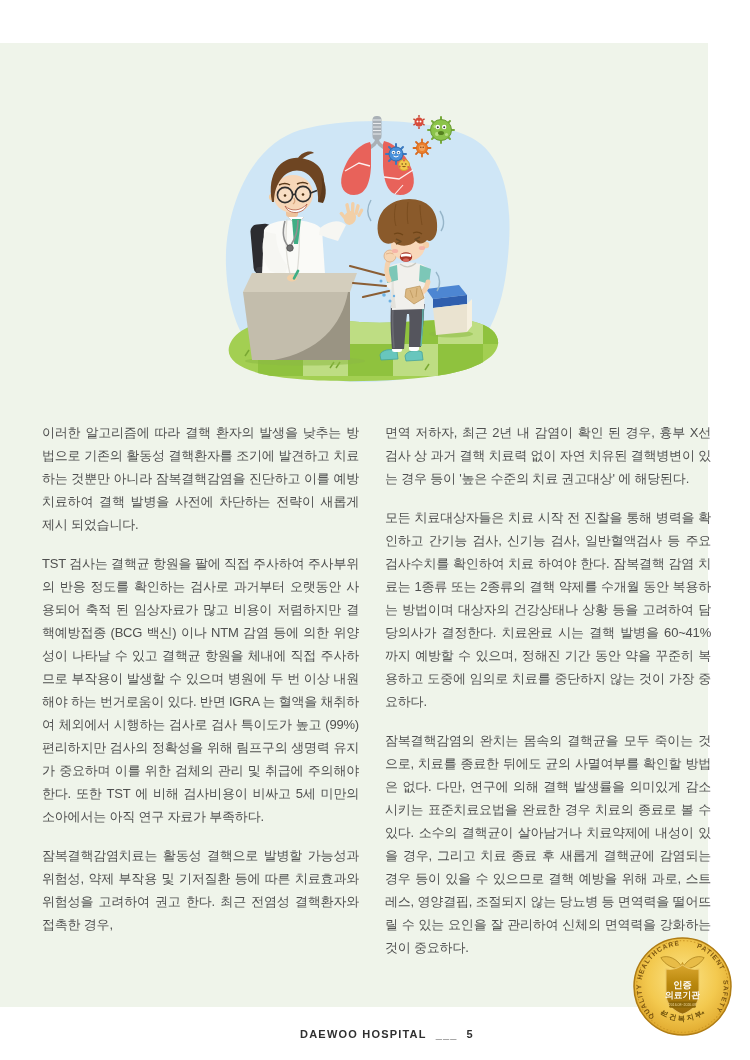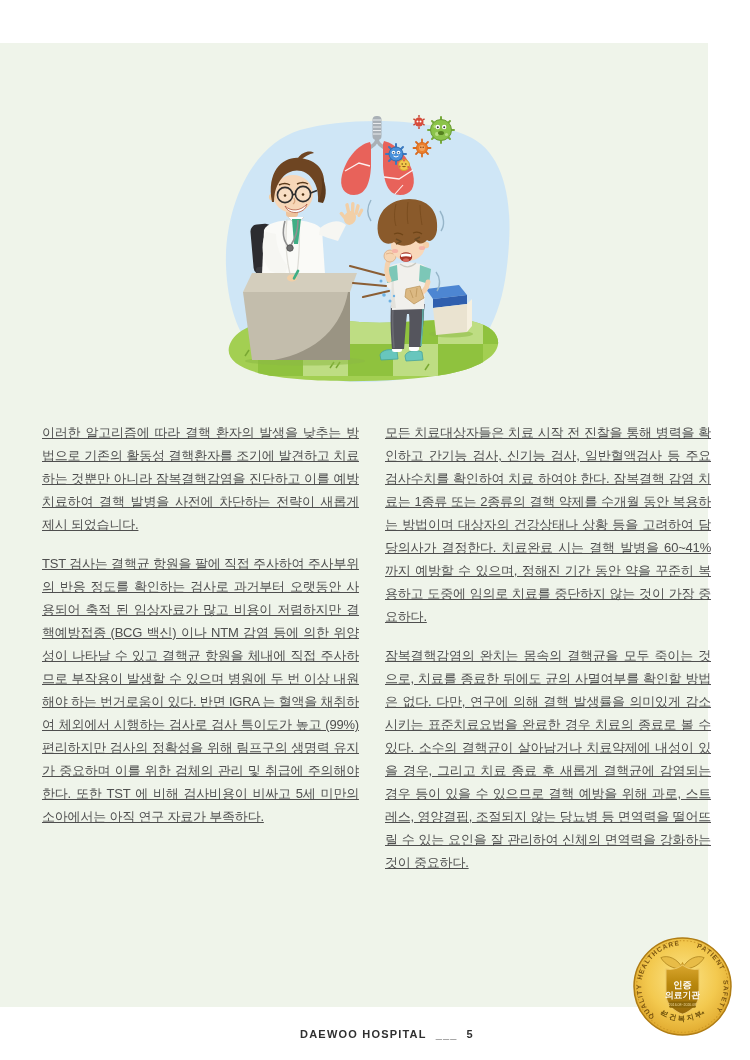--- a/index.html
+++ b/index.html
@@ -11,21 +11,21 @@
   .panel{
     position:absolute;left:0;top:43px;width:708px;height:964px;
     background:#eff4ea;
   }
   .illustration{
     position:absolute;left:200px;top:108px;width:330px;height:285px;
   }
   .col{
     position:absolute;top:421px;
     font-size:13px;line-height:23px;color:#4f4f4f;
-    text-align:justify;letter-spacing:-0.2px;text-decoration:underline;
+    text-align:justify;letter-spacing:-0.2px;
   }
   .col-left{left:42px;width:317px;}
   .col-right{left:385px;width:326px;}
   .col p{margin:0 0 16px 0;}
   .footer{
     position:absolute;left:0;top:1028px;width:750px;
     display:flex;justify-content:center;align-items:baseline;gap:9px;
     font-size:11px;font-weight:bold;letter-spacing:1.2px;color:#2f2f2f;margin-left:12px;
   }
   .badge{
@@ -232,22 +232,24 @@
           <circle cx="190" cy="193" r="1.5"></circle>
           <circle cx="181" cy="173" r="1.5"></circle>
           <circle cx="194" cy="188" r="1.2"></circle>
       </g>
     </g>
   </svg>
 
   <div class="col col-left">
     <p>이러한 알고리즘에 따라 결핵 환자의 발생을 낮추는 방법으로 기존의 활동성 결핵환자를 조기에 발견하고 치료하는 것뿐만 아니라 잠복결핵감염을 진단하고 이를 예방 치료하여 결핵 발병을 사전에 차단하는 전략이 새롭게 제시 되었습니다.</p>
     <p>TST 검사는 결핵균 항원을 팔에 직접 주사하여 주사부위의 반응 정도를 확인하는 검사로 과거부터 오랫동안 사용되어 축적 된 임상자료가 많고 비용이 저렴하지만 결핵예방접종 (BCG 백신) 이나 NTM 감염 등에 의한 위양성이 나타날 수 있고 결핵균 항원을 체내에 직접 주사하므로 부작용이 발생할 수 있으며 병원에 두 번 이상 내원해야 하는 번거로움이 있다. 반면 IGRA 는 혈액을 채취하여 체외에서 시행하는 검사로 검사 특이도가 높고 (99%) 편리하지만 검사의 정확성을 위해 림프구의 생명력 유지가 중요하며 이를 위한 검체의 관리 및 취급에 주의해야 한다. 또한 TST 에 비해 검사비용이 비싸고 5세 미만의 소아에서는 아직 연구 자료가 부족하다.</p>
+    <p>잠복결핵감염치료는 활동성 결핵으로 발병할 가능성과 위험성, 약제 부작용 및 기저질환 등에 따른 치료효과와 위험성을 고려하여 권고 한다. 최근 전염성 결핵환자와 접촉한 경우,</p>
   </div>
   <div class="col col-right">
+    <p>면역 저하자, 최근 2년 내 감염이 확인 된 경우, 흉부 X선 검사 상 과거 결핵 치료력 없이 자연 치유된 결핵병변이 있는 경우 등이 '높은 수준의 치료 권고대상' 에 해당된다.</p>
     <p>모든 치료대상자들은 치료 시작 전 진찰을 통해 병력을 확인하고 간기능 검사, 신기능 검사, 일반혈액검사 등 주요 검사수치를 확인하여 치료 하여야 한다. 잠복결핵 감염 치료는 1종류 또는 2종류의 결핵 약제를 수개월 동안 복용하는 방법이며 대상자의 건강상태나 상황 등을 고려하여 담당의사가 결정한다. 치료완료 시는 결핵 발병을 60~41% 까지 예방할 수 있으며, 정해진 기간 동안 약을 꾸준히 복용하고 도중에 임의로 치료를 중단하지 않는 것이 가장 중요하다.</p>
     <p>잠복결핵감염의 완치는 몸속의 결핵균을 모두 죽이는 것으로, 치료를 종료한 뒤에도 균의 사멸여부를 확인할 방법은 없다. 다만, 연구에 의해 결핵 발생률을 의미있게 감소시키는 표준치료요법을 완료한 경우 치료의 종료로 볼 수 있다. 소수의 결핵균이 살아남거나 치료약제에 내성이 있을 경우, 그리고 치료 종료 후 새롭게 결핵균에 감염되는 경우 등이 있을 수 있으므로 결핵 예방을 위해 과로, 스트레스, 영양결핍, 조절되지 않는 당뇨병 등 면역력을 떨어뜨릴 수 있는 요인을 잘 관리하여 신체의 면역력을 강화하는 것이 중요하다.</p>
   </div>
 
   <svg class="badge" viewBox="0 0 96 96" aria-hidden="true">
     <defs>
       <radialGradient id="coin" cx="50%" cy="42%" r="65%">
         <stop offset="0%" stop-color="#fbe489"></stop>
         <stop offset="55%" stop-color="#f3c94f"></stop>
         <stop offset="85%" stop-color="#e3ae33"></stop>

